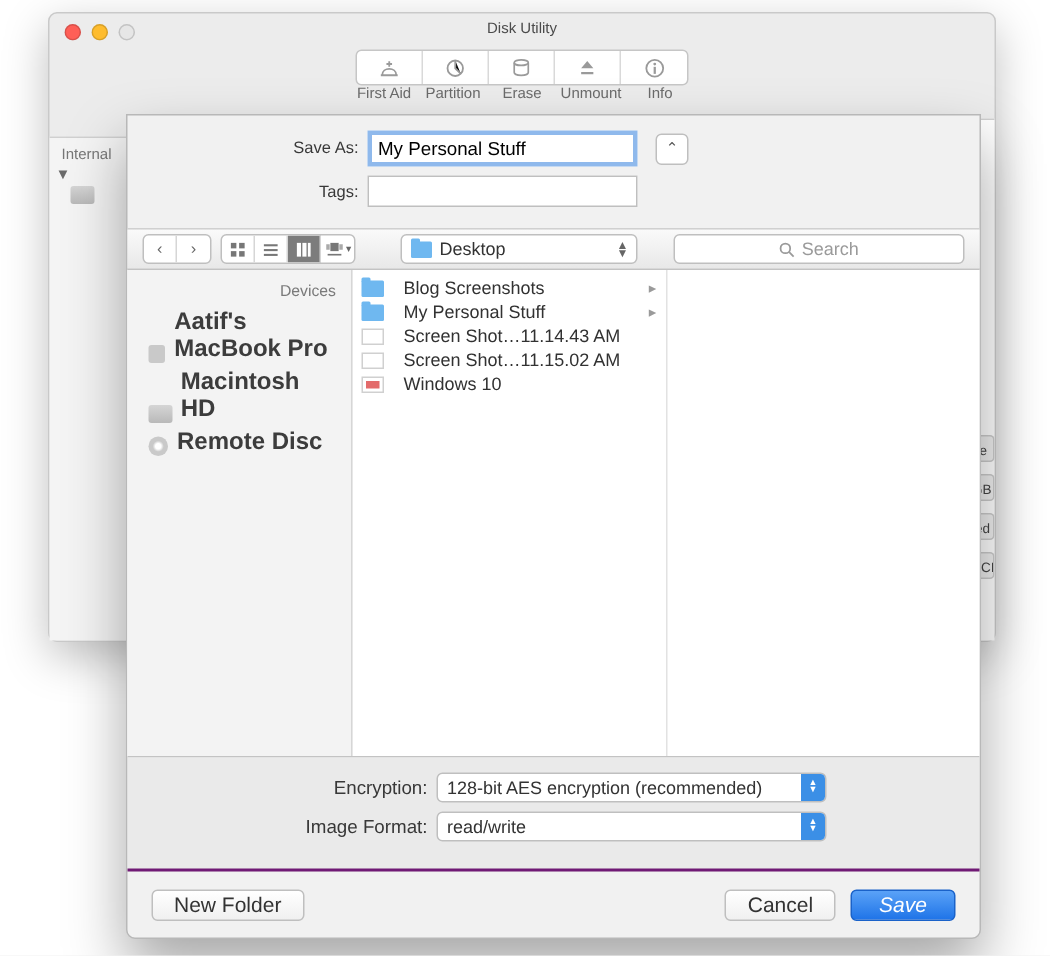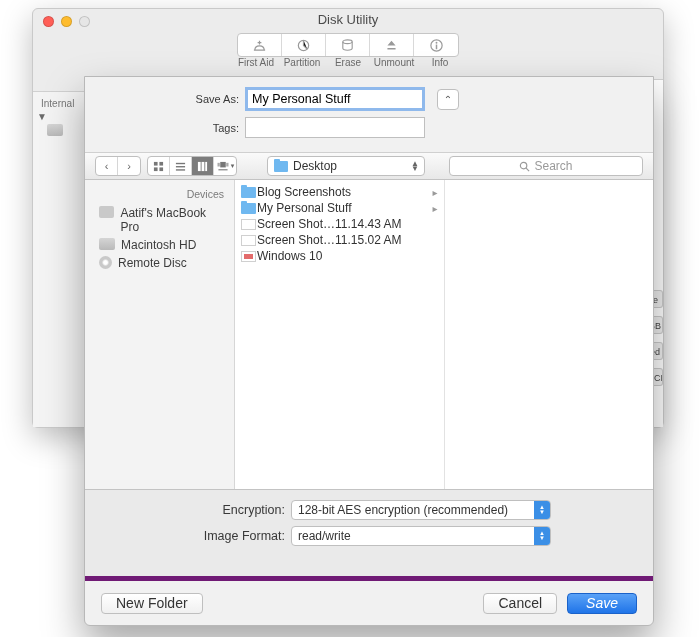--- a/index.html
+++ b/index.html
@@ -3,21 +3,21 @@
 <meta charset="utf-8">
 <style>
   * { box-sizing: border-box; margin: 0; padding: 0; font-family: -apple-system, "Helvetica Neue", Arial, sans-serif; }
   body { background: #fff; width: 700px; height: 637px; overflow: hidden; position: relative; }
   .parent-window { position: absolute; top: 8px; left: 32px; width: 632px; height: 420px; background: #ececec; border: 1px solid #c9c9c9; border-radius: 6px; box-shadow: 0 10px 30px rgba(0,0,0,0.25); }
   .traffic-lights { position: absolute; top: 7px; left: 10px; display: flex; gap: 7px; }
   .traffic-light { width: 11px; height: 11px; border-radius: 50%; border: 0.5px solid rgba(0,0,0,0.15); }
   .tl-red { background: #ff5f57; }
   .tl-yellow { background: #febc2e; }
   .tl-green { background: #e6e6e6; }
-  .parent-titlebar { height: 22px; text-align: center; font-size: 13px; color: #4b4b4b; line-height: 22px; }
+  .parent-titlebar { height: 22px; text-align: center; font-size: 10px; color: #4b4b4b; line-height: 22px; }
   .toolbar { height: 48px; display: flex; justify-content: center; align-items: flex-start; gap: 0; padding-top: 2px; }
   .toolbar-group { display: flex; background: #fff; border: 1px solid #c6c6c6; border-radius: 4px; }
   .toolbar-btn { width: 44px; height: 22px; display: flex; align-items: center; justify-content: center; border-right: 1px solid #d9d9d9; }
   .toolbar-btn:last-child { border-right: none; }
   .toolbar-labels { position: absolute; top: 48px; left: 0; right: 0; display: flex; justify-content: center; gap: 2px; font-size: 10px; color: #6b6b6b; }
   .toolbar-label { width: 44px; text-align: center; }
   .tool-icon { color: #9a9a9a; font-size: 14px; }
   .parent-sidebar { position: absolute; top: 82px; left: 0; width: 60px; bottom: 0; background: #f4f4f4; border-top: 1px solid #d0d0d0; border-right: 1px solid #d0d0d0; }
   .parent-sidebar-h { font-size: 10px; color: #777; padding: 6px 6px 2px 8px; }
   .parent-sidebar-disc { display:flex; align-items:center; gap:2px; padding: 0 4px; font-size: 10px; color:#6b6b6b; }
@@ -43,35 +43,35 @@
   .seg-btn.active { background:#7c7c7c; color:#fff; }
   .loc-popup { flex: 0 0 158px; height:20px; background:#fff; border:1px solid #bfbfbf; border-radius:4px; display:flex; align-items:center; padding:0 18px 0 6px; font-size:12px; color:#333; position:relative; margin-left: 24px; }
   .loc-popup .folder-ic { width:14px; height:11px; background:#6fb8f0; border-radius:1px; margin-right:5px; position:relative; }
   .loc-popup .folder-ic::before{content:"";position:absolute;top:-2px;left:0;width:6px;height:3px;background:#6fb8f0;border-radius:1px 1px 0 0;}
   .loc-popup .ud { position:absolute; right:5px; font-size:8px; color:#666; line-height:5px; }
   .search-field { flex: 1; min-width: 140px; height:20px; background:#fff; border:1px solid #bfbfbf; border-radius:4px; display:flex; align-items:center; justify-content:center; font-size:12px; color:#9a9a9a; gap:4px; margin-left:18px; }
 
   .browser-body { flex: 1; display: flex; background: #fff; border-bottom:1px solid #c3c3c3; }
   .dev-sidebar { width: 150px; background: #f3f3f3; border-right: 1px solid #d6d6d6; padding-top: 6px; }
   .dev-h { font-size: 10.5px; color:#7a7a7a; padding: 2px 10px 4px; text-align: right; }
-  .dev-item { display:flex; align-items:flex-start; gap:6px; padding: 2px 10px 2px 14px; font-size: 12px; color:#3c3c3c; }
+  .dev-item { display:flex; align-items:flex-end; gap:6px; padding: 2px 10px 2px 14px; font-size: 16px; color:#3c3c3c;font-weight:bold; }
   .dev-ic { width:16px; height:12px; display:inline-block; background:#c9c9c9; border-radius:2px; position:relative; }
   .dev-ic.disc { border-radius:50%; width:13px; height:13px; background:radial-gradient(circle,#fff 20%,#c9c9c9 40%,#c9c9c9 100%); }
   .dev-ic.hdd { background:linear-gradient(#d5d5d5,#b9b9b9); }
   .col { flex:1; border-right: 1px solid #e2e2e2; padding-top:4px; overflow:hidden; }
   .col:last-child { border-right:none; }
-  .file-row { display:flex; align-items:center; padding: 1px 6px; font-size: 12px; color:#323232; gap:1px; white-space:nowrap; }
+  .file-row { display:flex; align-items:center; padding: 1px 6px; font-size: 12px; color:#323232; gap:13px; white-space:nowrap; }
   .file-row .arrow { margin-left:auto; color:#9a9a9a; font-size:10px; }
   .ic-folder { width:15px; height:11px; background:#6fb8f0; border-radius:1px; position:relative; flex-shrink:0; }
   .ic-folder::before{content:"";position:absolute;top:-2px;left:0;width:6px;height:3px;background:#6fb8f0;border-radius:1px 1px 0 0;}
   .ic-img { width:15px; height:11px; background:#fff; border:1px solid #d0d0d0; flex-shrink:0; }
   .ic-dmg { width:15px; height:11px; background:#fff; border:1px solid #d0d0d0; flex-shrink:0; position:relative; }
   .ic-dmg::after{content:"";position:absolute;inset:2px;background:#e36b6b;}
 
-  .options-panel { background:#eaeaea; border-bottom:5px solid #701a75; padding: 10px 0 24px; }
+  .options-panel { background:#eaeaea; border-bottom:2px solid #701a75; padding: 10px 0 12px; }
   .opt-row { display:flex; align-items:center; gap:6px; margin-bottom:6px; }
   .opt-label { width: 200px; text-align:right; font-size:12.5px; color:#383838; }
   .popup { height:20px; width: 260px; background:#fff; border:1px solid #bfbfbf; border-radius:4px; display:flex; align-items:center; padding:0 20px 0 6px; font-size:12px; color:#333; position:relative; }
   .popup .ud-blue { position:absolute; right:0; top:0; bottom:0; width:16px; background:#3b8fe6; border-radius:0 3px 3px 0; display:flex; flex-direction:column; align-items:center; justify-content:center; }
   .popup .ud-blue span { color:#fff; font-size:6px; line-height:5px; }
 
   .action-bar { height: 44px; display:flex; align-items:center; padding: 0 16px; gap:10px; }
   .mac-btn { height:21px; padding: 0 14px; font-size:14px; background:linear-gradient(#fff,#f0f0f0); border:1px solid #bfbfbf; border-radius:4px; color:#333; display:flex; align-items:center; }
   .mac-btn.primary { background:linear-gradient(#5aa2f7,#1F74E8); color:#fff; border-color:#1a62c9; padding: 0 18px; font-style: italic; }
   .spacer { flex:1; }

